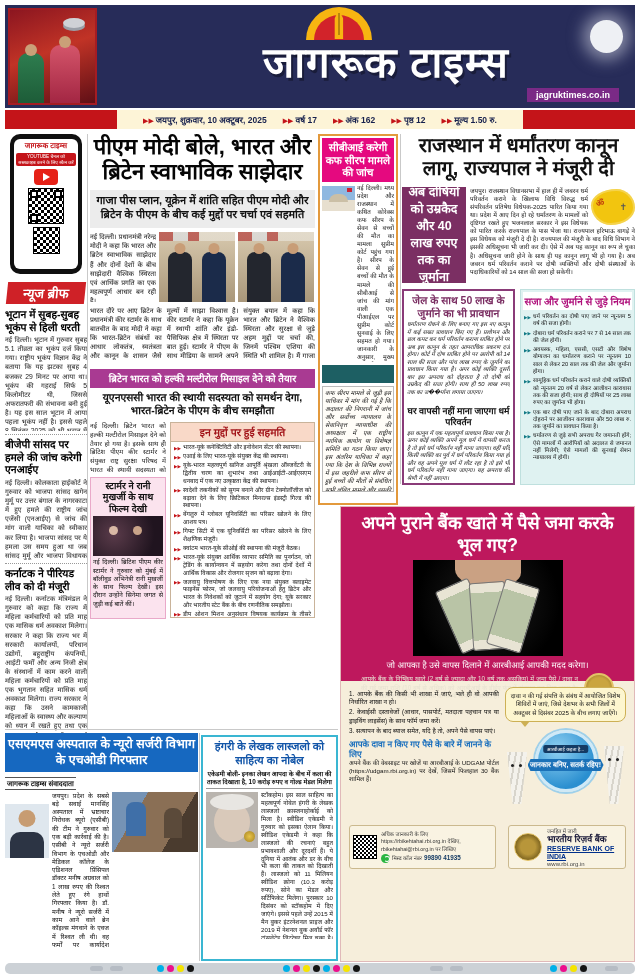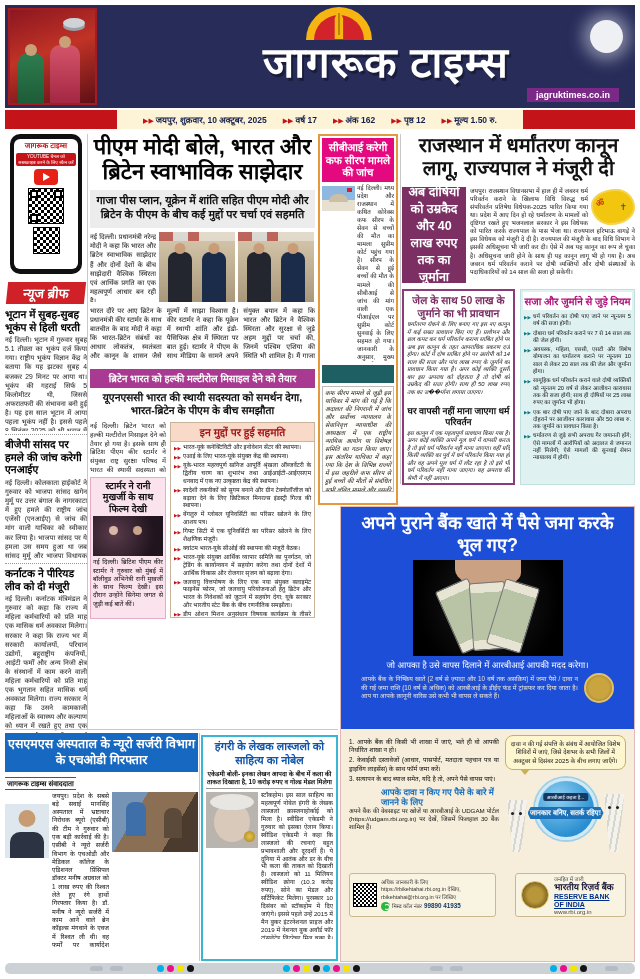--- a/index.html
+++ b/index.html
@@ -140,39 +140,39 @@
   #jail-sub2{font-size:5.8px;font-style:italic;line-height:1.3;text-align:justify;height:56px;overflow:hidden;}
   #rules-box{flex:1;height:196px;background:#dff2f1;border:1px solid #bfe0de;box-sizing:border-box;padding:2px;overflow:hidden;}
   #rules-hd{background:#fff;color:#b0127c;font-weight:bold;font-size:10px;text-align:center;padding:2px 0;}
   #rules-box ul{list-style:none;margin:3px 1px;padding:0;font-size:5.7px;line-height:1.28;}
   #rules-box li{padding-left:9px;position:relative;margin-bottom:2px;text-align:justify;}
   #rules-box li::before{content:"▶▶";color:#127a85;font-size:4.5px;position:absolute;left:0;top:1.5px;}
 
   
   #rbi-ad{position:absolute;left:340px;top:506px;width:295px;height:456px;border:1px solid #e0b9b9;
     box-sizing:border-box;background:#f6eedb;overflow:hidden;}
-  #ad-black{background:#1d4ed8;padding:6px 20px 5px;height:222px;box-sizing:border-box;}
+  #ad-black{background:#be185d;padding:6px 20px 5px;height:174px;box-sizing:border-box;}
   #ad-title{color:#fff;font-weight:bold;font-size:18px;text-align:center;line-height:1.2;}
   #money{width:150px;height:96px;margin:4px auto 3px;position:relative;
     background:radial-gradient(circle at 50% 45%,#1e1e1e,#000 78%);overflow:hidden;}
   .hand{position:absolute;left:42px;top:-6px;width:66px;height:34px;background:#caa183;border-radius:0 0 45% 55%;}
   .note{position:absolute;width:34px;height:66px;top:22px;border:1px solid #777;border-radius:3px;
     background:linear-gradient(#e8e4d4 0 14%,#b9c4a6 14% 86%,#e8e4d4 86%);}
   .n1{left:34px;transform:rotate(-24deg);} .n2{left:58px;transform:rotate(-4deg);} .n3{left:82px;transform:rotate(17deg);}
   #ad-tagline{color:#fff;font-size:8.6px;text-align:center;margin:3px 0 2px;}
   #ad-terms-row{display:flex;gap:6px;align-items:center;}
   #ad-terms{flex:1;color:#e8e2d2;font-size:6.3px;line-height:1.35;text-align:justify;}
   #ad-stamp{width:30px;height:30px;flex:none;border-radius:50%;border:2px solid #e3c267;box-sizing:border-box;
     background:radial-gradient(circle,#caa53f 55%,#8a6d22);}
   #ad-mid{display:flex;gap:6px;padding:6px 8px 2px;height:140px;box-sizing:border-box;}
   #ad-mid-left{width:150px;flex:none;}
   #steps-title{color:#1a6fbd;font-weight:bold;font-size:11.5px;line-height:1.2;}
   #steps-list{list-style:none;margin:3px 0 0;padding:0;font-size:6.3px;line-height:1.3;}
   #steps-list li{margin-bottom:2px;text-align:justify;}
-  #know-title{color:#1a6fbd;font-weight:bold;font-size:8.5px;line-height:1.2;margin-top:4px;margin-left:32px;}
+  #know-title{color:#1a6fbd;font-weight:bold;font-size:8.5px;line-height:1.2;margin-top:4px;}
   #know-body{font-size:6.2px;line-height:1.3;text-align:justify;}
   #ad-mid-right{flex:1;position:relative;}
   #bubble{background:#fdf6cf;border:1px solid #cdb055;border-radius:8px;font-size:6.2px;line-height:1.35;
     padding:4px;text-align:center;position:relative;}
   #bubble::after{content:"";position:absolute;left:14px;bottom:-6px;border-top:6px solid #cdb055;
     border-left:5px solid transparent;border-right:5px solid transparent;}
   #mascots{position:relative;height:74px;margin-top:8px;}
   .cone{position:absolute;bottom:0;width:24px;height:52px;
     background:repeating-linear-gradient(100deg,#f4f2ec 0 4px,#d8d5cc 4px 6px);
     clip-path:polygon(8% 0,92% 0,68% 100%,32% 100%);}
@@ -180,21 +180,21 @@
     background:#222;box-shadow:8px 0 0 #222;}
   #cone1{left:0px;} #cone2{right:0px;height:58px;}
   #badge{position:absolute;left:50%;top:0;transform:translateX(-50%);width:62px;height:62px;border-radius:50%;
     background:radial-gradient(circle at 35% 30%,#8fd0f2,#2a8fd0 72%);border:3px solid #cfe9f7;
     box-shadow:0 0 0 2px #9fd0ea;box-sizing:border-box;}
   #badge-top{position:absolute;top:12px;left:50%;transform:translateX(-50%);background:#143a63;color:#fff;
     font-size:4.8px;padding:1px 4px;border-radius:2px;white-space:nowrap;}
   #badge-main{position:absolute;top:26px;left:-10px;right:-10px;background:#1b71b8;color:#fff;font-weight:bold;
     font-size:7px;text-align:center;line-height:1.15;padding:2px 0;
     clip-path:polygon(4% 0,96% 0,100% 50%,96% 100%,4% 100%,0 50%);}
-  #ad-footer{display:flex;gap:19px;padding:4px 8px 0;}
+  #ad-footer{display:flex;gap:12px;padding:4px 8px 0;}
   .foot-box{border:1px solid #cbb98e;background:#f9f3e2;border-radius:3px;box-sizing:border-box;height:44px;}
   #foot-contact{width:147px;flex:none;display:flex;gap:4px;padding:3px;align-items:center;}
   #foot-contact .qr{width:22px;height:22px;background-size:4px 4px;}
   .contact-lines{font-size:5.4px;line-height:1.3;color:#333;}
   .wa-row{display:flex;align-items:center;gap:2px;margin-top:1px;}
   .wa-icon{width:9px;height:9px;border-radius:50%;background:#2ab540;position:relative;flex:none;}
   .wa-icon::before{content:"";position:absolute;left:2.5px;top:2.5px;width:4px;height:4px;
     border:1px solid #fff;border-radius:50%;border-left-color:transparent;}
   .wa-num{font-size:6.3px;font-weight:bold;color:#143a63;}
   #foot-issuer{flex:1;display:flex;gap:5px;align-items:center;padding:3px 5px;}

